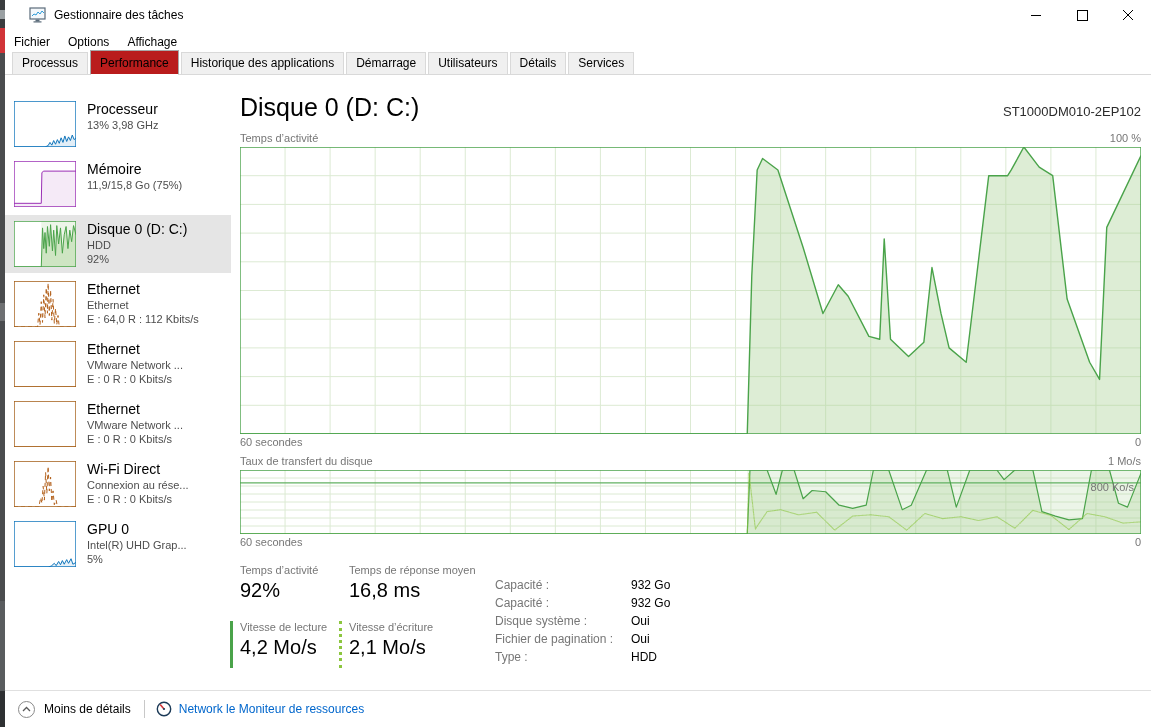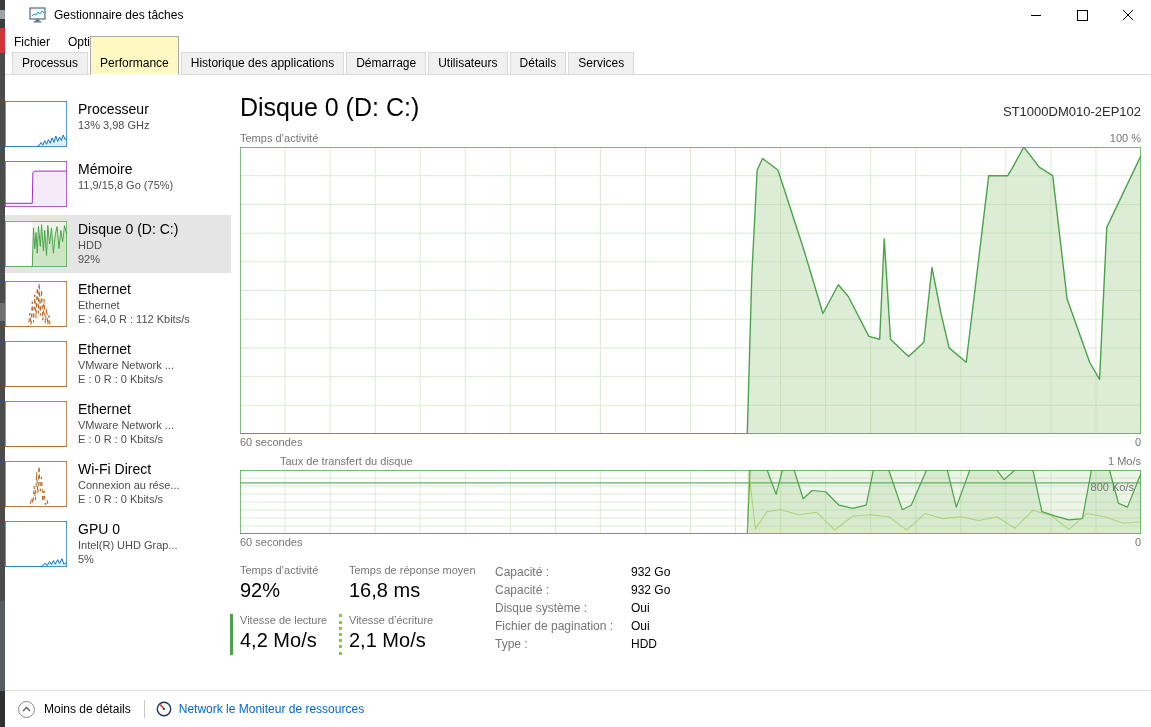--- a/index.html
+++ b/index.html
@@ -20,28 +20,28 @@
   .wincontrols { position:absolute; right:0; top:0; height:30px; display:flex; }
   .winbtn { width:46px; height:30px; display:flex; align-items:center; justify-content:center; font-size:13px; color:#111; cursor:default; }
 
   
   .menubar { height:23px; display:flex; align-items:center; }
   .menubar .mitem { font-size:12px; padding:3px 9px; color:#000; }
 
   
   .tabrow { height:22px; display:flex; align-items:flex-end; padding-left:7px; border-bottom:1px solid #d9d9d9; position:relative; background:#fff; }
   .tab { font-size:12px; padding:3px 9px 4px; border:1px solid #d9d9d9; border-bottom:none; background:#f0f0f0; margin-right:2px; position:relative; color:#000; white-space:nowrap; }
-  .tab.active { background:#fef9c3; border:1px solid #a8a8a8; border-bottom:1px solid #fff; margin-bottom:-1px; padding-top:19px; z-index:2; }
+  .tab.active { background:#b91c1c; border:1px solid #a8a8a8; border-bottom:1px solid #fff; margin-bottom:-1px; padding-top:5px; z-index:2; }
 
   
   .content { position:absolute; top:76px; left:0; right:0; bottom:37px; background:#fff; }
 
   
   .sidebar { position:absolute; left:0; top:0; width:226px; bottom:0; padding-top:19px; overflow:hidden; }
-  .sideitem { display:flex; align-items:flex-start; padding:6px 8px 6px 0; margin-bottom:2px; cursor:default; }
+  .sideitem { display:flex; align-items:flex-start; padding:6px 8px 6px 9px; margin-bottom:2px; cursor:default; }
   .sideitem.selected { background:#e5e5e5; }
   .thumb { width:62px; height:46px; background:#fff; flex:none; }
   .sidetext { margin-left:11px; padding-top:0px; min-width:0; }
   .sidetext .t1 { font-size:14px; color:#000; white-space:nowrap; }
   .sidetext .t2, .sidetext .t3 { font-size:11px; color:#4d4d4d; white-space:nowrap; margin-top:2px; }
 
   
   .main { position:absolute; left:235px; right:10px; top:0; bottom:0; }
   .mainhead { display:flex; justify-content:space-between; align-items:flex-end; margin-top:17px; }
   .maintitle { font-size:25px; font-weight:400; color:#000; letter-spacing:0; }
@@ -53,21 +53,21 @@
   #chart2 { height:64px; margin-top:3px; }
   .innerlabel { position:absolute; right:7px; top:11px; font-size:11px; color:#767676; background:transparent; z-index:3; }
 
   
   .stats { display:flex; margin-top:16px; }
   .bigstats { display:grid; grid-template-columns:109px 146px; grid-row-gap:9px; width:255px; flex:none; }
   .stat .slabel { font-size:11px; color:#767676; white-space:nowrap; }
   .stat .sval { font-size:20px; color:#000; margin-top:3px; white-space:nowrap; }
   .stat.readbar  { border-left:3px solid #4aa34a; padding-left:7px; margin-left:-10px; }
   .stat.writebar { border-left:3px dotted #8cc63f; padding-left:7px; margin-left:-10px; }
-  .details { display:grid; grid-template-columns:136px auto; grid-auto-rows:18px; font-size:12px; align-content:start; margin-top:1px; }
+  .details { display:grid; grid-template-columns:136px auto; grid-auto-rows:18px; font-size:12px; align-content:start; margin-top:14px; }
   .details .dl { color:#767676; white-space:nowrap; }
   .details .dv { color:#000; white-space:nowrap; }
 
   
   .footer { position:absolute; left:0; right:0; bottom:0; height:37px; border-top:1px solid #e0e0e0; background:#fff; display:flex; align-items:center; padding-left:13px; }
   .footbtn { display:flex; align-items:center; font-size:12px; color:#000; }
   .footbtn .circ { width:17px; height:17px; border:1px solid #8a8a8a; border-radius:50%; display:flex; align-items:center; justify-content:center; margin-right:9px; }
   .footbtn .circ svg { display:block; }
   .fsep { width:1px; height:18px; background:#c8c8c8; margin:0 11px 0 13px; }
   .footlink { display:flex; align-items:center; font-size:12px; color:#0066cc; }
@@ -308,21 +308,21 @@
               <polygon points="0,100 56.3,100 56.8,45 57.4,8 58,4 59.7,8 62.5,35 64.7,58 66.4,48 67.5,52 69.8,66 71,67 71.5,32 72.2,67 74.2,73 75.9,68 76.8,42 77.8,58 78.7,70 80.6,75 83.1,10 85.2,10 85.6,8 87,0 88.7,7 90.2,10 91.8,53 94.3,75 95.4,81 96.2,28 100,3 100,100 0,100" fill="rgba(170,210,150,0.40)" stroke="none"></polygon>
               <polyline points="0,100 56.3,100 56.8,45 57.4,8 58,4 59.7,8 62.5,35 64.7,58 66.4,48 67.5,52 69.8,66 71,67 71.5,32 72.2,67 74.2,73 75.9,68 76.8,42 77.8,58 78.7,70 80.6,75 83.1,10 85.2,10 85.6,8 87,0 88.7,7 90.2,10 91.8,53 94.3,75 95.4,81 96.2,28 100,3" fill="none" stroke="#4aa34a" stroke-width="1.4" vector-effect="non-scaling-stroke" stroke-linejoin="round"></polyline>
               <rect x="0" y="0" width="100" height="100" fill="none" stroke="#4aa34a" stroke-width="1.4" vector-effect="non-scaling-stroke"></rect>
             </svg>
           </div>
         <div class="axisrow" style="margin-top:2px;">
           <span>60 secondes</span>
           <span>0</span>
         </div>
 
-        <div class="lblrow" style="margin-top:7px;margin-left:40px;">
+        <div class="lblrow" style="margin-top:7px;">
           <span>Taux de transfert du disque</span>
           <span>1 Mo/s</span>
         </div>
         <div id="chart2" class="chartbox" style="position: relative;">
           <span class="innerlabel">800 Ko/s</span>
         <svg viewBox="0 0 100 100" preserveAspectRatio="none" style="width: 100%; height: 100%; display: block; position: absolute; left: 0px; top: 0px;">
               <rect x="0" y="0" width="100" height="100" fill="#fff"></rect>
               <line x1="5" y1="0" x2="5" y2="100" stroke="#dcead3" stroke-width="1" vector-effect="non-scaling-stroke"></line>
               <line x1="10" y1="0" x2="10" y2="100" stroke="#dcead3" stroke-width="1" vector-effect="non-scaling-stroke"></line>
               <line x1="15" y1="0" x2="15" y2="100" stroke="#dcead3" stroke-width="1" vector-effect="non-scaling-stroke"></line>

